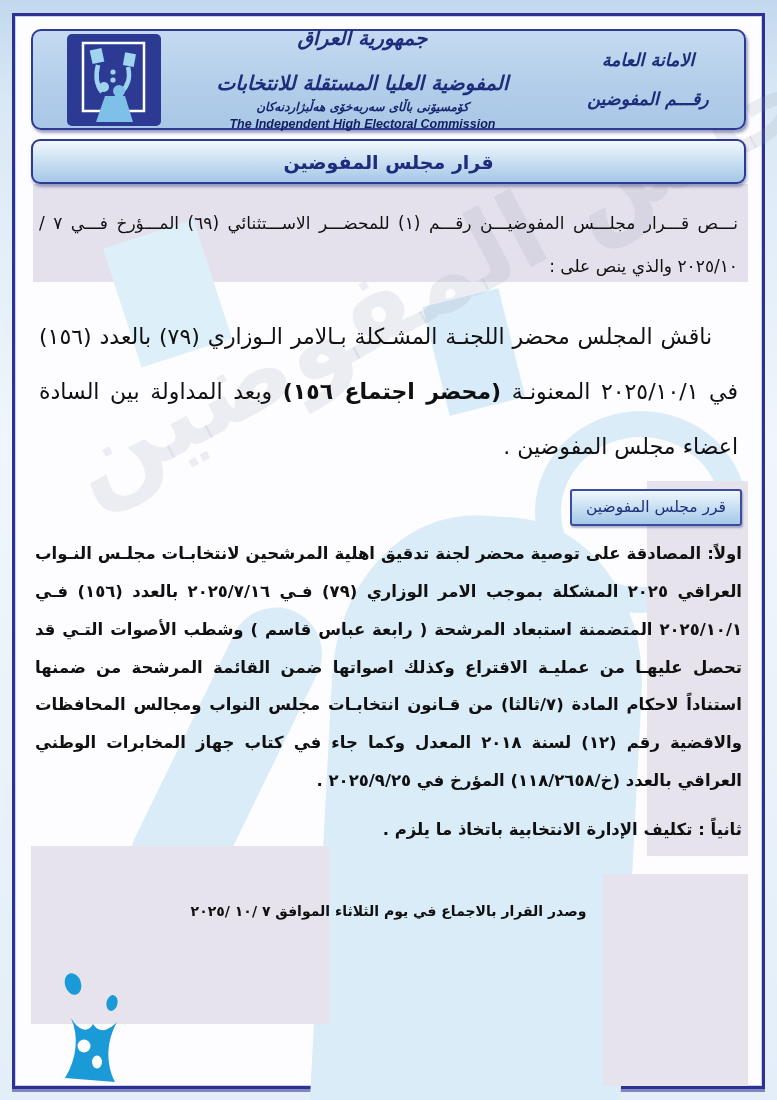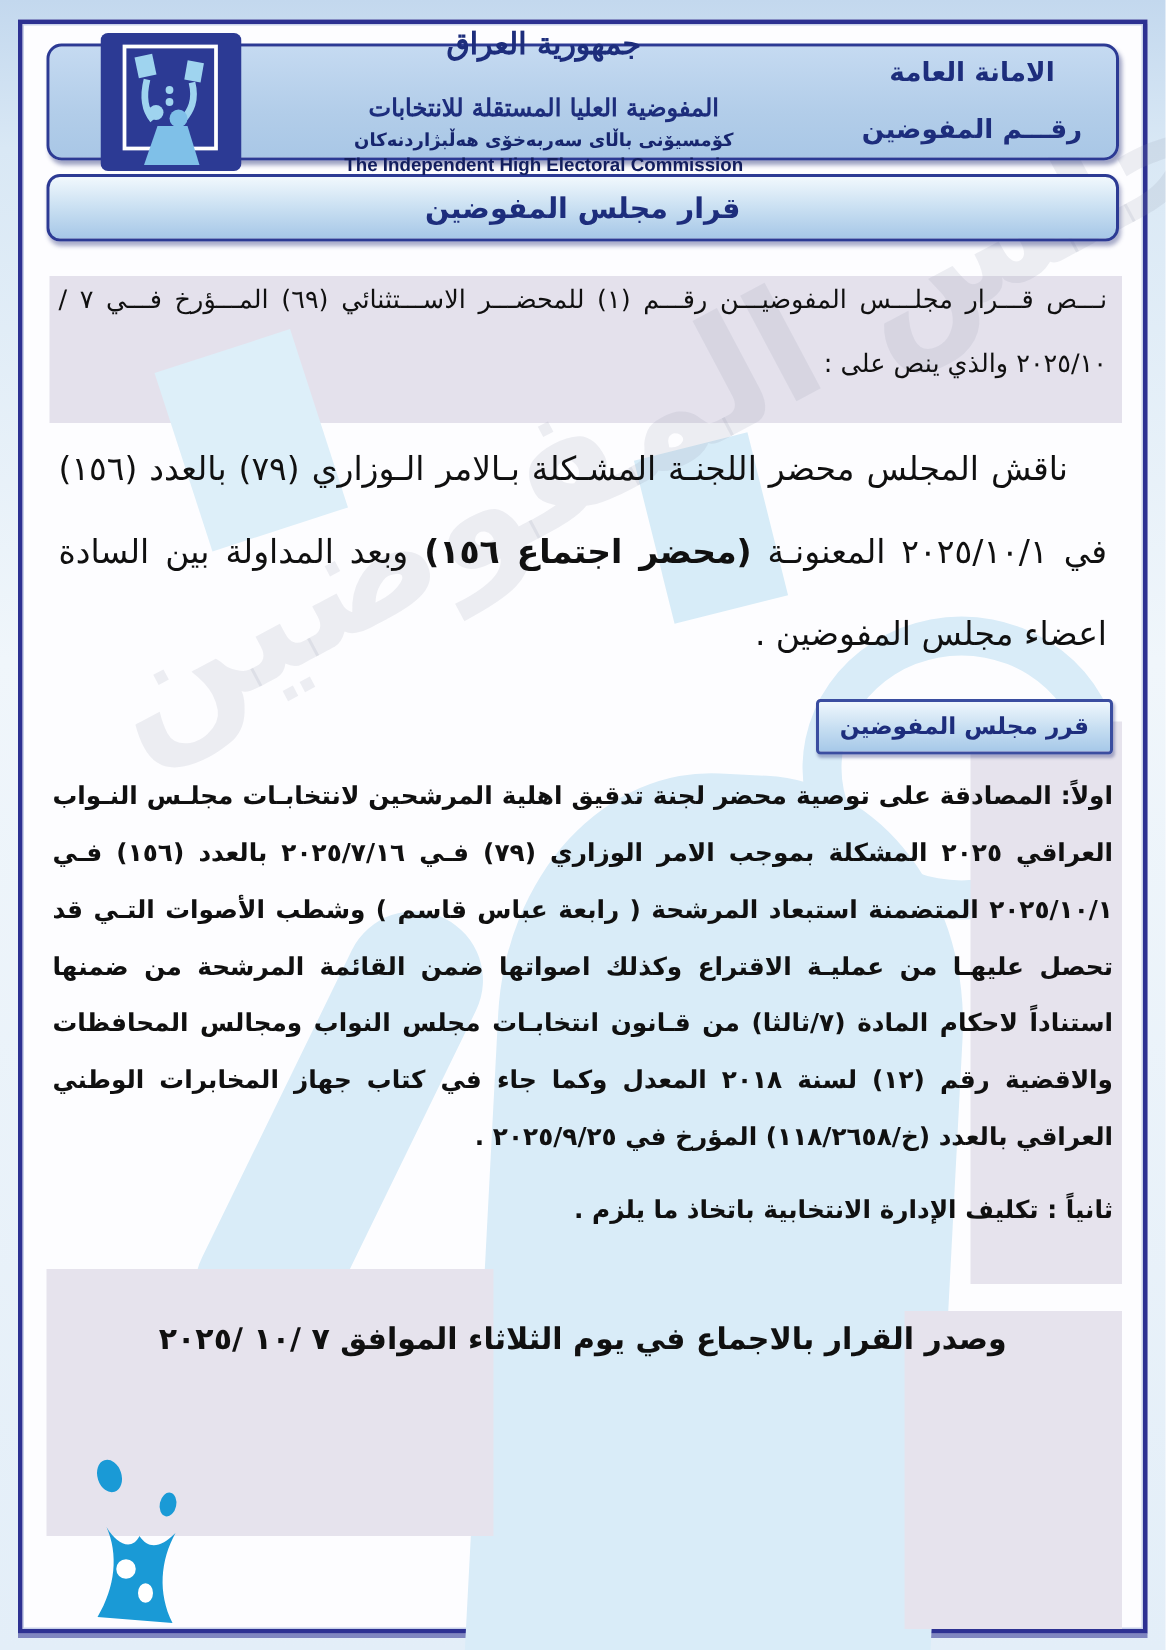--- a/index.html
+++ b/index.html
@@ -29,55 +29,56 @@
   .wm-ghost{
     left:30px;top:400px;white-space:nowrap;
     font-size:105px;font-weight:bold;color:rgba(140,146,168,.15);
     transform:rotate(-28deg);transform-origin:left top;
   }
   .wm-splash{left:42px;bottom:4px;width:118px;height:112px;}
   
   .content{position:relative;z-index:2;padding:13px 16px 0;box-sizing:border-box;height:100%;}
   .header{
     display:flex;align-items:center;justify-content:flex-end;
-    height:78px;padding:4px 12px;box-sizing:border-box;
+    height:101px;padding:4px 12px;box-sizing:border-box;
     background:linear-gradient(180deg,#c5daf1 0%,#b2cde9 60%,#a9c7e6 100%);
     border:2px solid #2c3a94;border-radius:10px;
     box-shadow:2px 3px 3px rgba(40,50,120,.45);
+    font-style:italic;
   }
   .logo-box{width:94px;height:92px;margin-left:22px;flex:0 0 auto;}
   .org-block{flex:1;text-align:center;color:#1d2d7c;line-height:1.25;padding:0 6px;}
   .org-ar1{font-size:20px;font-weight:bold;font-family:"DejaVu Serif",serif;}
-  .org-ar2{font-size:16px;font-weight:bold;font-family:"DejaVu Serif",serif;margin-top:20px;}
+  .org-ar2{font-size:20px;font-weight:bold;font-family:"DejaVu Serif",serif;margin-top:20px;}
   .org-ku{font-size:12px;font-weight:bold;color:#17256e;margin-top:4px;}
   .org-en{font-size:12.5px;font-weight:bold;color:#121d5e;margin-top:2px;font-family:"Liberation Sans",sans-serif;}
   .secretariat{flex:0 0 168px;text-align:center;color:#1d2d7c;font-weight:bold;font-size:17.5px;line-height:2.2;}
   .title-bar{
     height:41px;margin-top:9px;
     display:flex;align-items:center;justify-content:center;
     background:linear-gradient(180deg,#f1f8fd 0%,#cde2f3 45%,#a6c7e7 100%);
     border:2px solid #2c3a94;border-radius:9px;
     box-shadow:1px 3px 3px rgba(40,50,120,.4);
     color:#1d2d7c;font-weight:bold;font-size:19px;
   }
   .doc{direction:rtl;color:#101010;}
   .intro{margin:18px 8px 0;font-size:17px;line-height:2.55;text-align:justify;}
   .p2{margin:20px 8px 0;font-size:22px;line-height:2.5;text-align:justify;text-indent:26px;}
   .p2 .bold-seg{font-weight:bold;}
   .badge-row{margin:15px 4px 0;text-align:start;}
   .badge{
     display:inline-block;padding:7px 14px 8px;
     background:linear-gradient(180deg,#eff7fd 0%,#c8dff2 50%,#a6c8e8 100%);
     border:2px solid #3a4da0;border-radius:3px;
-    font-weight:bold;color:#1d2d7c;font-size:15.5px;
+    font-weight:normal;color:#1d2d7c;font-size:15.5px;
     box-shadow:1px 2px 2px rgba(40,50,120,.35);
   }
   .first-item{margin:9px 4px 0;font-weight:bold;font-size:16.5px;line-height:2.3;text-align:justify;}
   .item{margin:12px 4px;font-weight:bold;font-size:16.5px;line-height:2.15;text-align:right;}
-  .closing{margin-top:55px;text-align:center;font-weight:bold;font-size:20px;letter-spacing:.2px;}
+  .closing{margin-top:55px;text-align:center;font-weight:bold;font-size:14px;letter-spacing:.2px;}
 </style>
 </head>
 <body>
 
 <div class="page">
   <div class="frame">
 
     <div class="wm wm-lav-top"></div>
     <div class="wm wm-ballot1"></div>
     <div class="wm wm-ballot2"></div>

